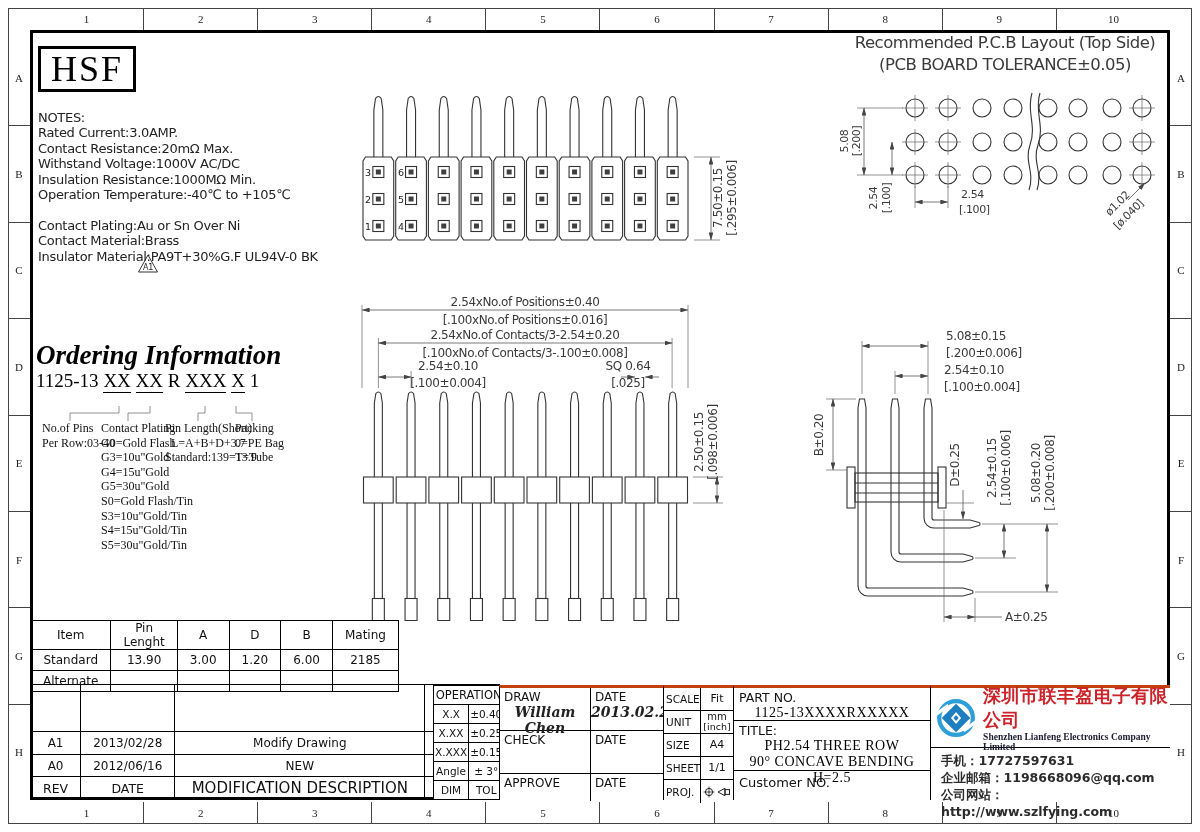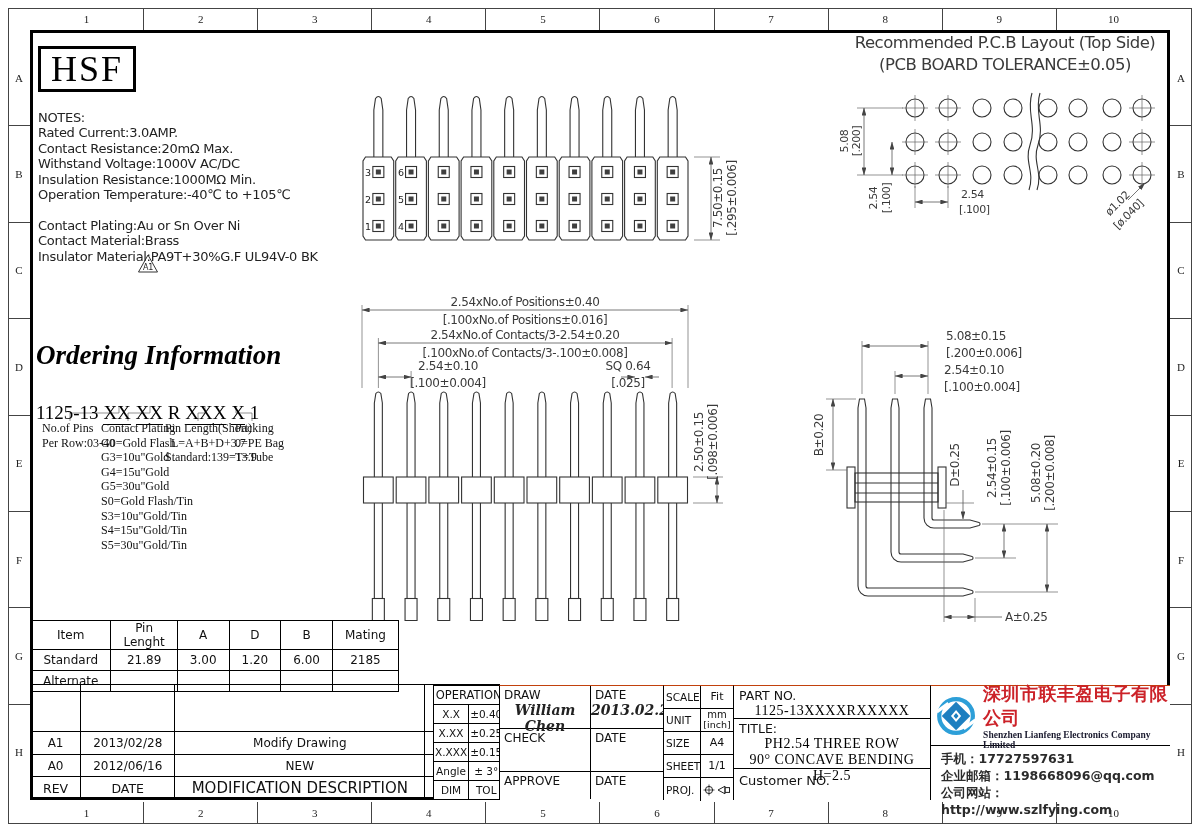--- a/index.html
+++ b/index.html
@@ -23,34 +23,34 @@
   .hsf { left:38px; top:46px; width:98px; height:46px; border:3px solid #000;
          display:flex; align-items:center; justify-content:center;
          font-family:"Liberation Serif", serif; font-size:36px; letter-spacing:2px; color:#000; }
 
   
   .notes { left:38px; top:110px; font-size:13px; line-height:15.4px; letter-spacing:-0.3px; color:#222; }
   .notes .blank { height:15.4px; }
 
   
   .ord-title { left:36px; top:340px; font-family:"Liberation Serif", serif; font-style:italic; font-weight:bold; font-size:27px; color:#000; }
-  .ord-pn { left:36px; top:402px; font-family:"Liberation Serif", serif; font-size:19px; color:#000; white-space:pre; }
+  .ord-pn { left:36px; top:370px; font-family:"Liberation Serif", serif; font-size:19px; color:#000; white-space:pre; }
   .ord-pn .u { border-bottom:1.5px solid #000; padding-bottom:1px; }
   .ord-col { font-family:"Liberation Serif", serif; font-size:12px; line-height:14.6px; color:#111; white-space:nowrap; }
 
   
   table { border-collapse:collapse; }
   td { border:1px solid #000; font-size:12px; text-align:center; color:#111; padding:0 12px; }
   .params { left:30px; top:620px; }
   .params td { height:21px; }
   .params tr:first-child td { height:22px; }
   .revs { left:30px; top:684px; }
 
   
-  .tb { border-left:1px solid #000; border-top:1px solid #c2410c; background:#fff; }
+  .tb { border-left:1px solid #000; border-top:3px solid #c2410c; background:#fff; }
   .tolt { left:433px; top:685px; width:66px; height:115px; }
   .tolt td { font-size:10.5px; height:19px; padding:0 1px; }
   .sign { left:499px; top:685px; width:164px; height:115px; }
   .sign-row { display:flex; border-bottom:1px solid #000; }
   .sign-row:last-child { border-bottom:none; }
   .sign-c { position:relative; }
   .sign-c1 { width:91px; border-right:1px solid #000; }
   .sign-c2 { width:72px; }
   .sign-lab { font-size:12px; padding:2px 0 0 4px; color:#111; }
   .script { font-family:"DejaVu Serif", serif; font-style:italic; font-weight:bold; font-size:14px; text-align:center; color:#222; }
@@ -408,21 +408,21 @@
         <tr>
       <td style="width:50px;">Item</td>
       <td style="width:66px;">Pin Lenght</td>
       <td style="width:29px;">A</td>
       <td style="width:27px;">D</td>
       <td style="width:26px;">B</td>
       <td style="width:59px;">Mating</td>
     </tr>
     <tr>
       <td>Standard</td>
-      <td>21.89</td>
+      <td>13.90</td>
       <td>3.00</td>
       <td>1.20</td>
       <td>6.00</td>
       <td>2185</td>
     </tr>
     <tr>
       <td>Alternate</td>
       <td></td>
       <td></td>
       <td></td>

